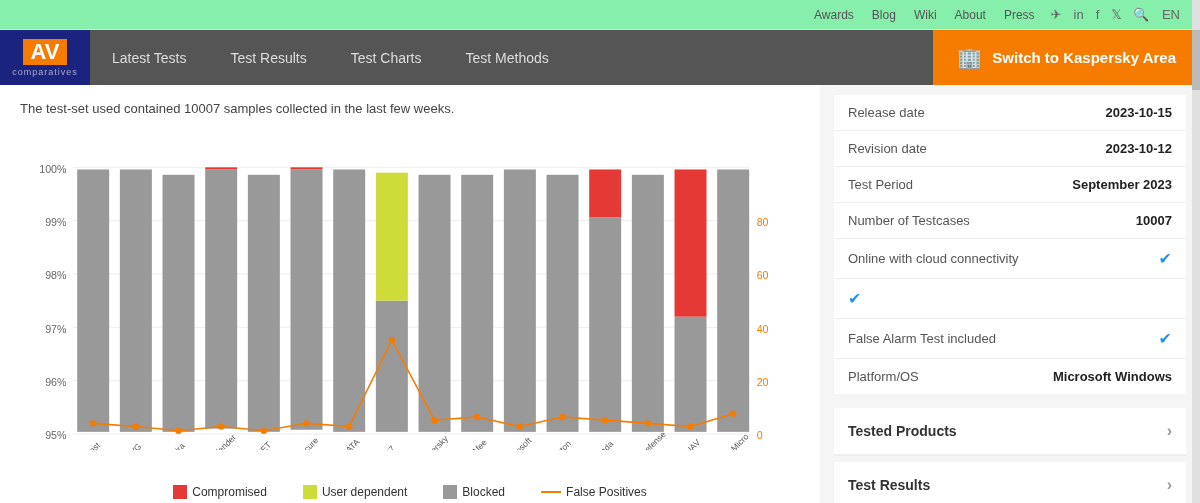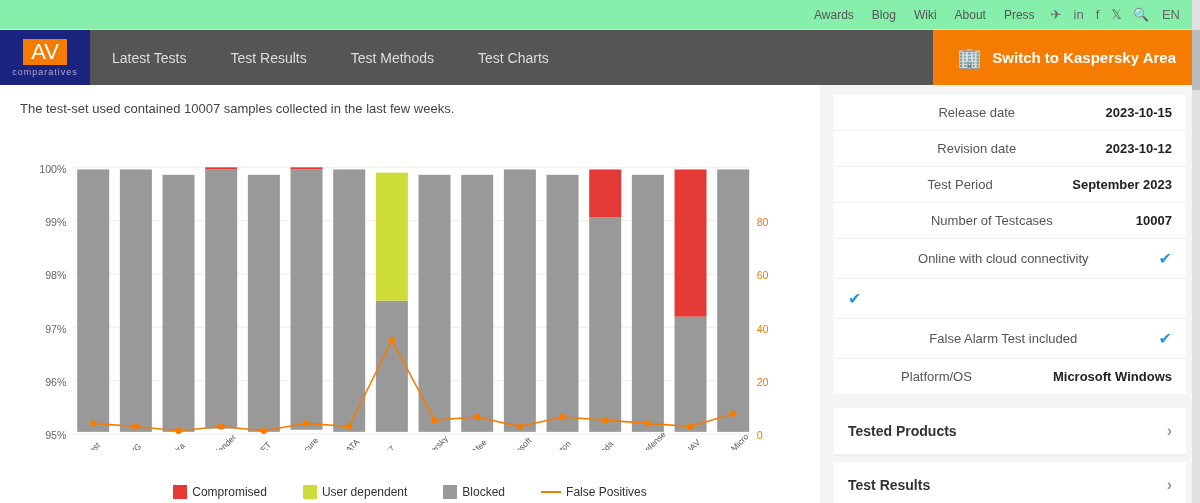--- a/index.html
+++ b/index.html
@@ -42,21 +42,21 @@
       flex-direction: column;
       align-items: center;
       justify-content: center;
       width: 90px;
       padding: 5px 8px;
       flex-shrink: 0;
     }
     .logo-av {
       background: #f57c00;
       color: #fff;
-      font-weight: normal;
+      font-weight: bold;
       font-size: 22px;
       padding: 2px 8px;
       line-height: 1;
     }
     .logo-sub {
       color: #aac;
       font-size: 9px;
       margin-top: 2px;
       letter-spacing: 1px;
     }
@@ -146,21 +146,21 @@
       padding: 0;
     }
     .info-row {
       display: flex;
       align-items: center;
       padding: 10px 14px;
       border-bottom: 1px solid #eee;
       font-size: 13px;
     }
     .info-row:last-child { border-bottom: none; gap: 28px; }
-    .info-label { flex: 1; color: #555; text-align: center; }
+    .info-label { flex: 1; color: #555; }
     .info-value { font-weight: bold; color: #222; }
     .check-icon { color: #2196f3; font-size: 16px; }
 
     .section-row {
       background: #fff;
       margin: 0 14px 6px;
       padding: 14px;
       display: flex;
       align-items: center;
       justify-content: space-between;
@@ -209,22 +209,22 @@
 </div>
 
 <nav class="main-nav">
   <div class="logo">
     <span class="logo-av">AV</span>
     <span class="logo-sub">comparatives</span>
   </div>
   <div class="nav-links">
     <a class="nav-link">Latest Tests</a>
     <a class="nav-link">Test Results</a>
+    <a class="nav-link">Test Charts</a>
     <a class="nav-link">Test Methods</a>
-    <a class="nav-link">Test Charts</a>
   </div>
   <div class="enterprise-btn">
     <span class="building-icon">🏢</span>
     <span>Switch to Kaspersky Area</span>
   </div>
 </nav>
 
 <div class="content-wrapper">
 
   <div class="left-panel">

